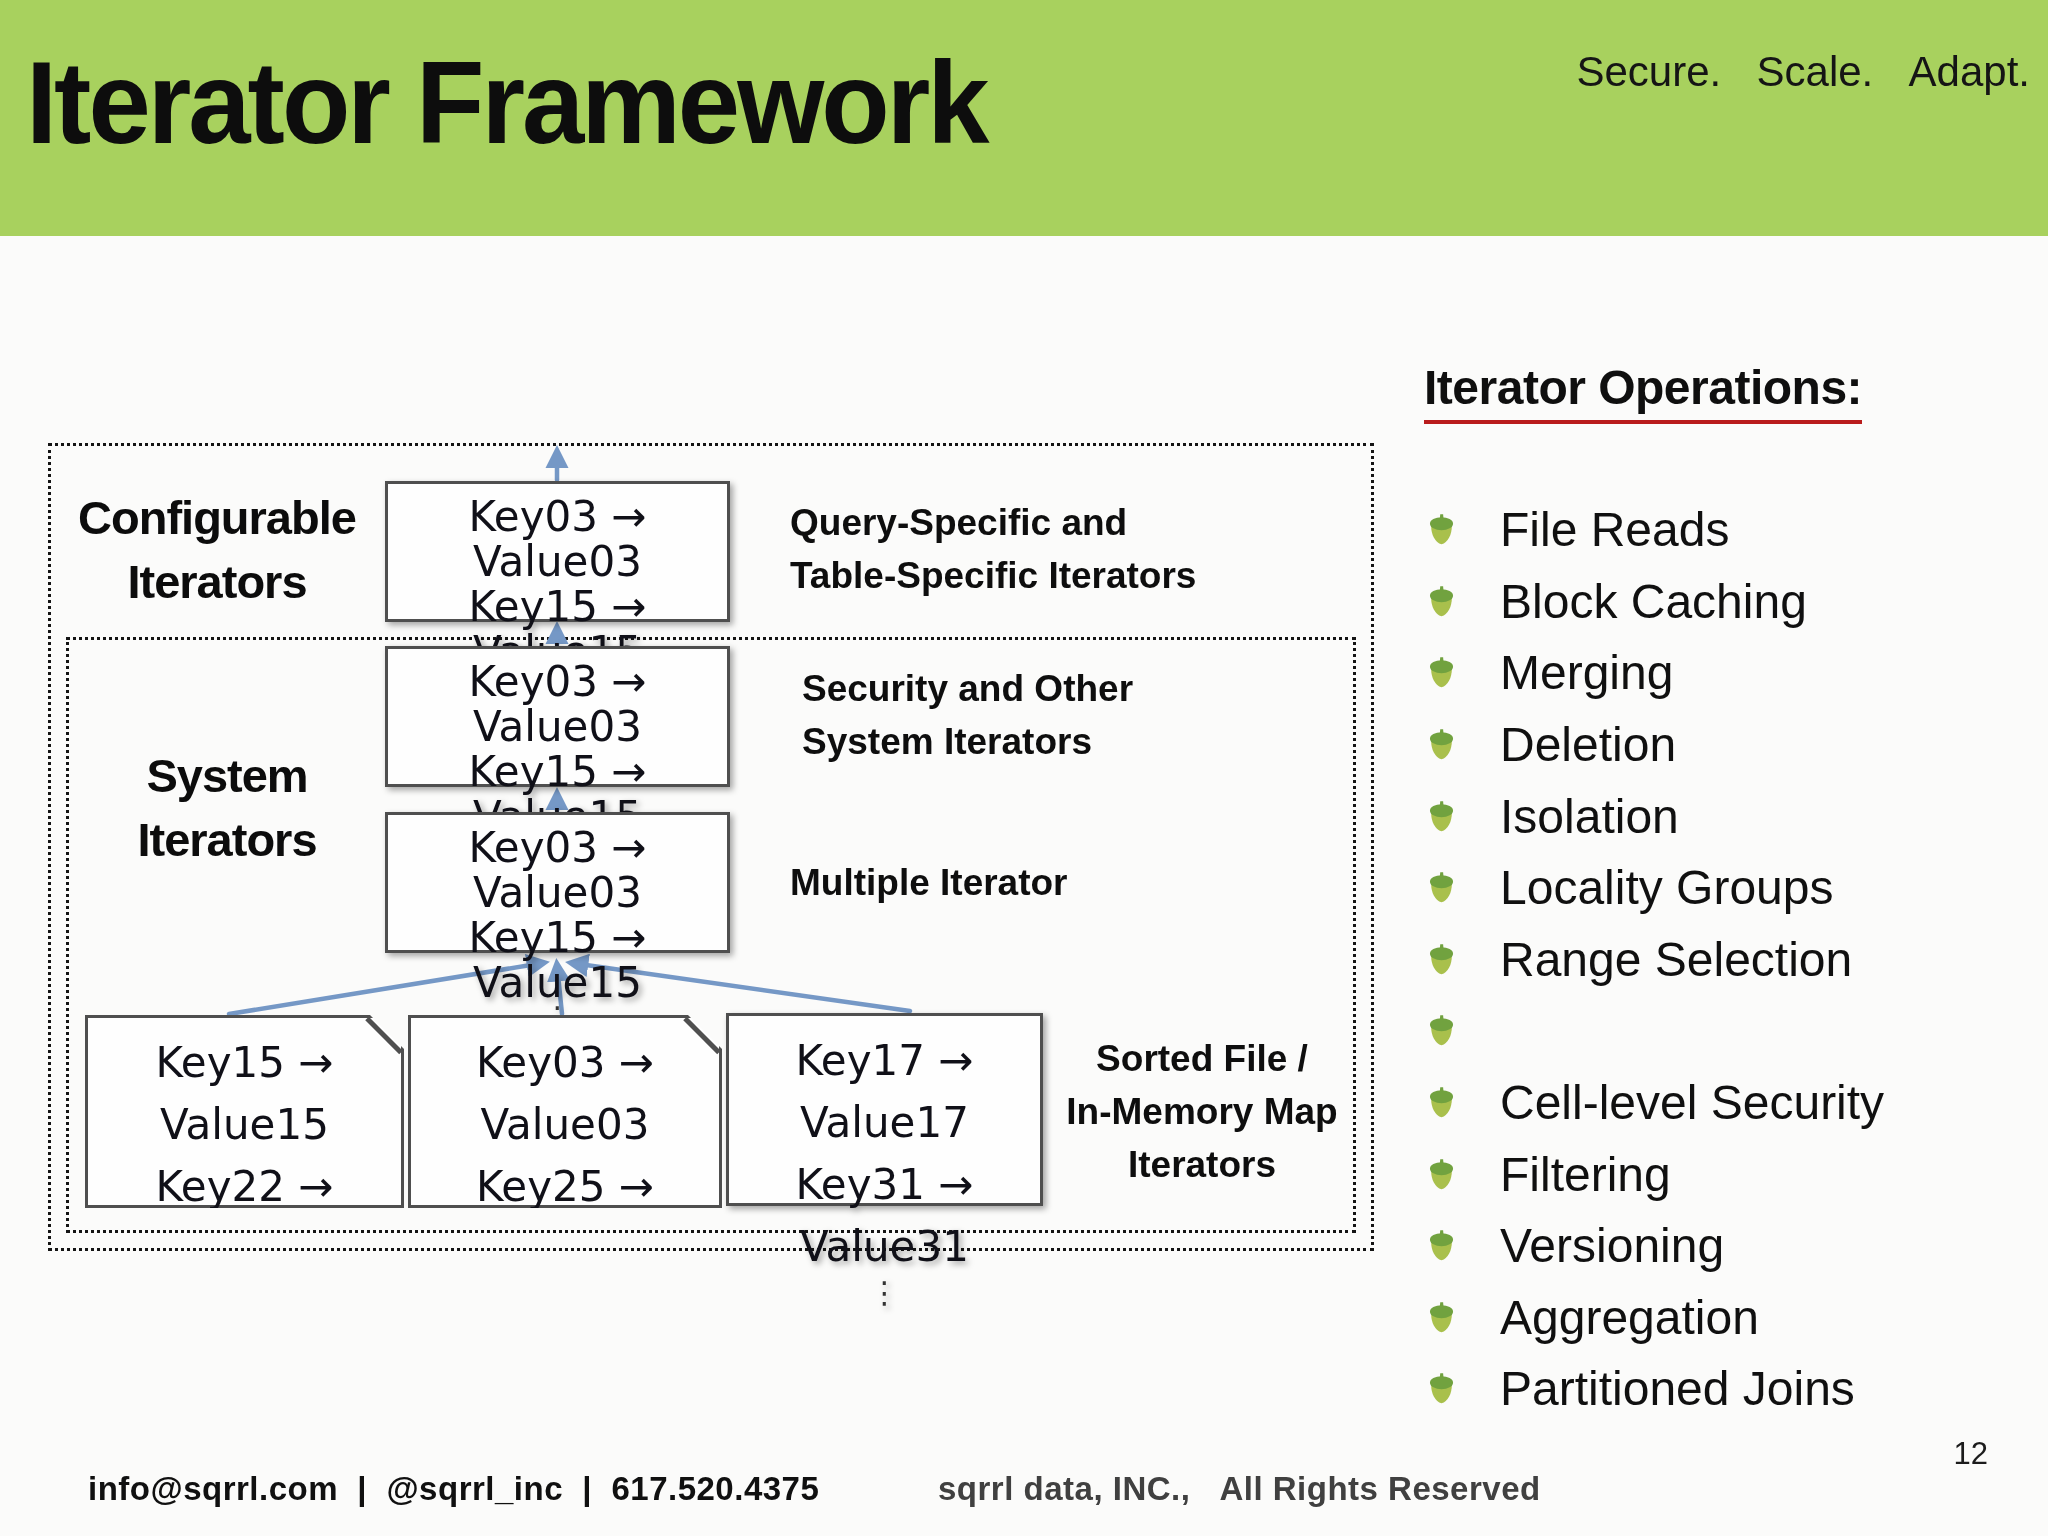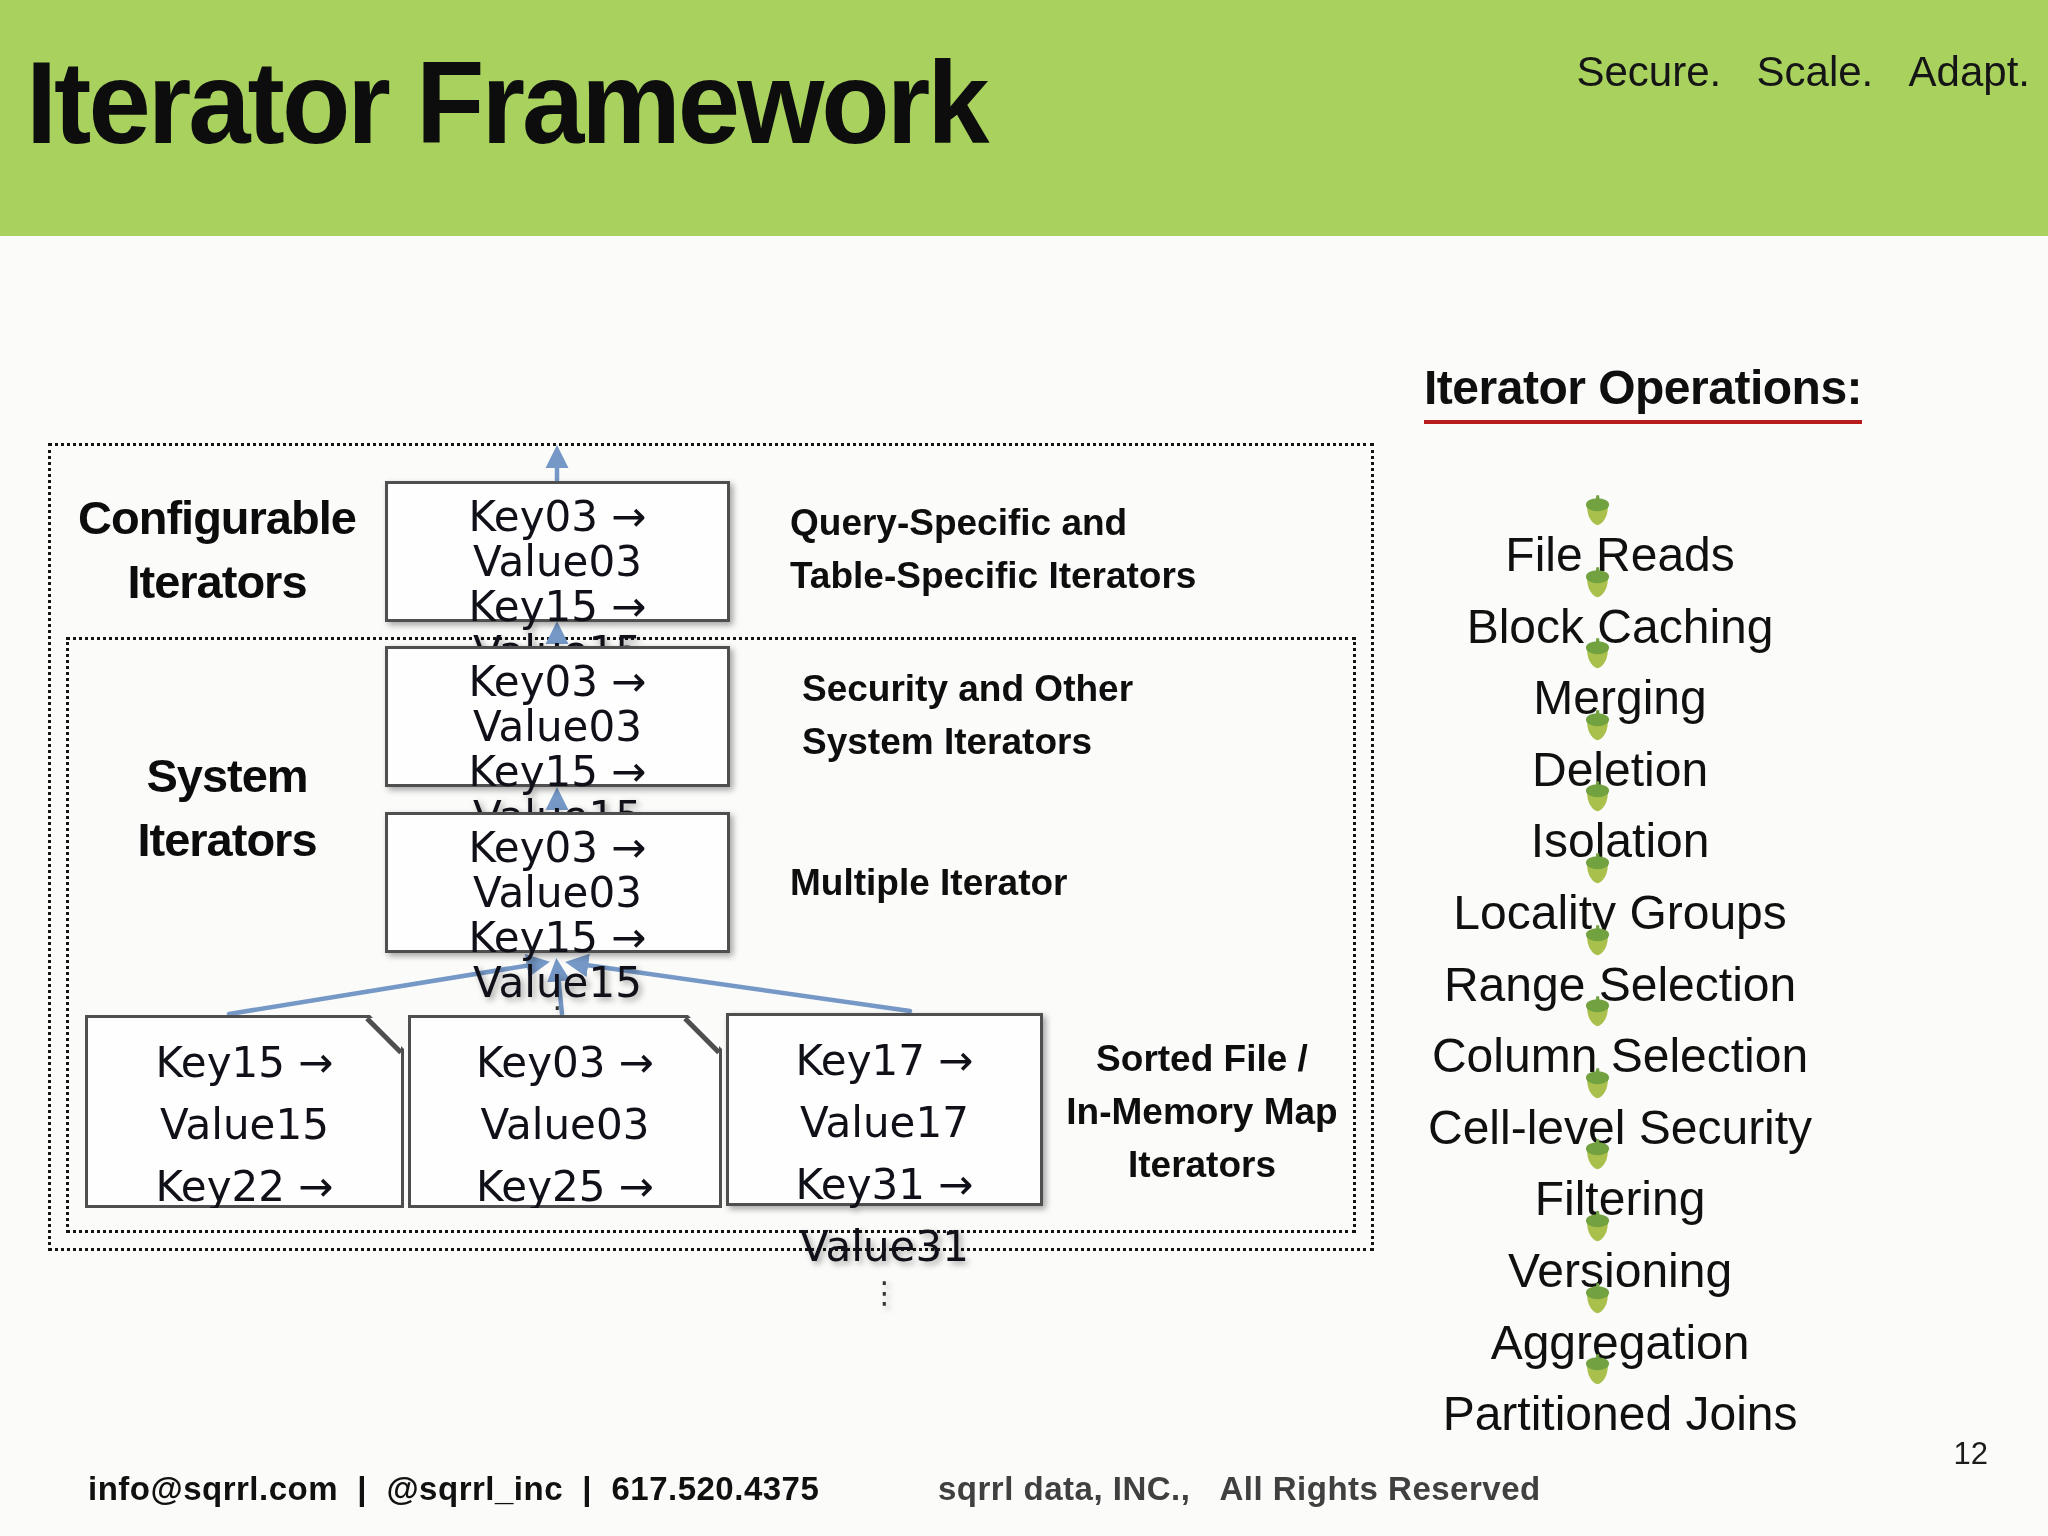--- a/index.html
+++ b/index.html
@@ -63,21 +63,21 @@
   .side-lbl{position:absolute;font-size:37px;font-weight:700;line-height:53px;color:#0e0e0e;}
   .lbl-query{left:790px;top:496px;}
   .lbl-security{left:790px;top:662px;margin-left:12px;}
   .lbl-multiple{left:790px;top:856px;}
   .lbl-sorted{left:1052px;top:1032px;width:300px;text-align:center;}
 
   
   .ops-heading{position:absolute;left:1424px;top:360px;font-size:48px;font-weight:700;
                letter-spacing:-0.5px;border-bottom:4px solid #b91c1c;padding-bottom:5px;}
   .ops-list{position:absolute;left:1428px;top:494px;margin:0;padding:0;list-style:none;}
-  .ops-list li{height:71.6px;display:flex;align-items:center;flex-direction:column;}
+  .ops-list li{height:71.6px;display:flex;align-items:center;}
   .acorn{width:27px;height:33px;margin-right:45px;flex:none;}
   .acorn-cap,.acorn-stem{fill:var(--acorn-cap,#71a23f);}
   .acorn-body{fill:var(--acorn-body,#a9c04c);}
   .op-label{font-size:48px;color:#101010;}
 
   
   .footer-contact{position:absolute;left:88px;top:1470px;font-size:33px;font-weight:700;
                   letter-spacing:0.5px;color:#101010;}
   .footer-copyright{position:absolute;left:938px;top:1470px;font-size:33px;font-weight:700;
                     letter-spacing:0.5px;color:#404040;}
@@ -224,21 +224,20 @@
           <ellipse class="acorn-cap" cx="15" cy="11.5" rx="12.8" ry="7.2"></ellipse>
         </svg>
       <span class="op-label">Range Selection</span>
       </li>
     <li>
       <svg class="acorn" viewBox="0 0 30 36">
           <path class="acorn-stem" d="M13.6 1 L16.8 1 L17.4 8 L13 8 Z"></path>
           <path class="acorn-body" d="M3.5 14 C3.5 24 8 32 15 34.5 C22 32 26.5 24 26.5 14 Z"></path>
           <ellipse class="acorn-cap" cx="15" cy="11.5" rx="12.8" ry="7.2"></ellipse>
         </svg>
-      <span class="op-label">Column Selection</span>
       </li>
     <li>
       <svg class="acorn" viewBox="0 0 30 36">
           <path class="acorn-stem" d="M13.6 1 L16.8 1 L17.4 8 L13 8 Z"></path>
           <path class="acorn-body" d="M3.5 14 C3.5 24 8 32 15 34.5 C22 32 26.5 24 26.5 14 Z"></path>
           <ellipse class="acorn-cap" cx="15" cy="11.5" rx="12.8" ry="7.2"></ellipse>
         </svg>
       <span class="op-label">Cell-level Security</span>
       </li>
     <li>

